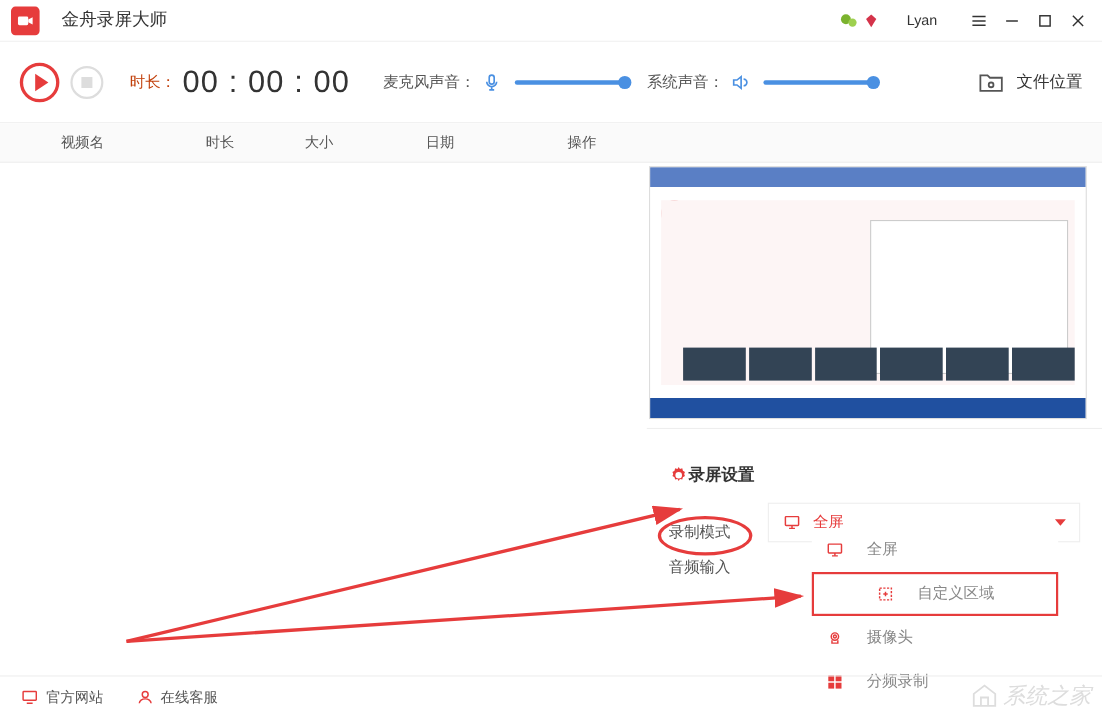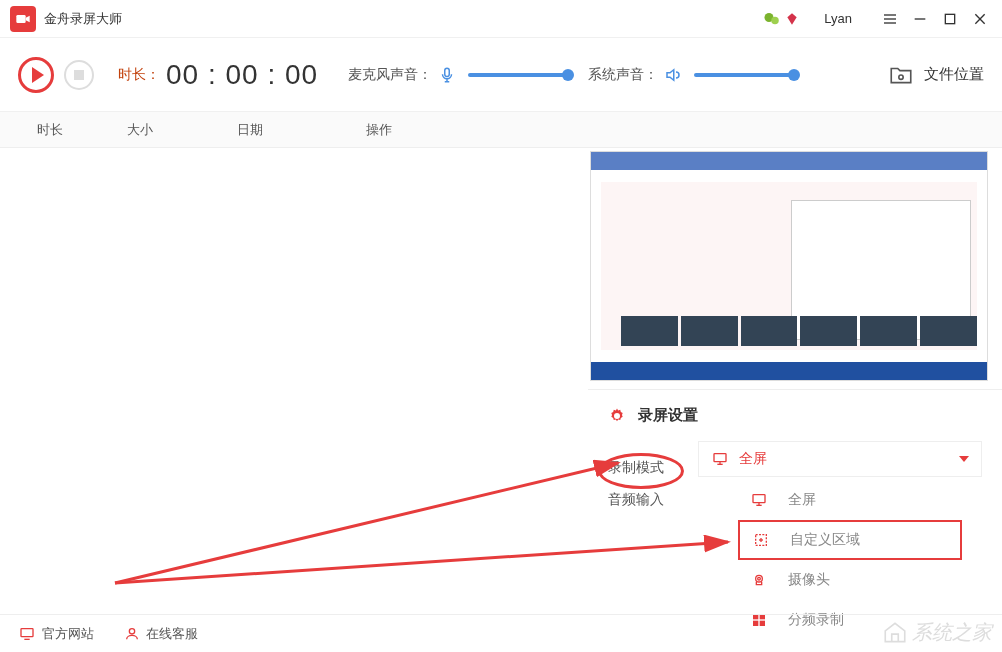--- a/index.html
+++ b/index.html
@@ -2,21 +2,21 @@
 <html><head>
   <meta charset="utf-8">
   <style>
     * { margin: 0; padding: 0; box-sizing: border-box; font-family: "Microsoft YaHei", sans-serif; }
     body { width: 1002px; height: 652px; background: #fff; overflow: hidden; position: relative; }
     
     
     .titlebar { height: 38px; display: flex; align-items: center; padding: 0 10px; border-bottom: 1px solid #f0f0f0; }
     .app-logo { width: 26px; height: 26px; background: #e63c3c; border-radius: 4px; display: flex; align-items: center; justify-content: center; margin-right: 8px; }
     .app-logo svg { width: 16px; height: 16px; }
-    .app-title { font-size: 13px; color: #333; }
+    .app-title { font-size: 16px; color: #333; margin-left: 12px; }
     .titlebar-right { margin-left: auto; display: flex; align-items: center; gap: 6px; }
     .user-info { display: flex; align-items: center; gap: 4px; margin-right: 20px; }
     .wechat-icon { width: 18px; height: 18px; }
     .diamond-icon { width: 14px; height: 14px; }
     .username { font-size: 13px; color: #333; margin-left: 21px; }
     .win-btn { width: 24px; height: 24px; display: flex; align-items: center; justify-content: center; cursor: pointer; }
     .win-btn svg { width: 16px; height: 16px; }
     
     
     .toolbar { height: 74px; display: flex; align-items: center; padding: 0 18px; border-bottom: 1px solid #f0f0f0; }
@@ -50,34 +50,34 @@
     
     
     .preview { width: 398px; height: 230px; margin: 3px 0 0 2px; background: linear-gradient(180deg, #5a7fc5 0%, #5a7fc5 8%, #fff 8%, #fff 92%, #2050a0 92%); position: relative; border: 1px solid #ddd; }
     .preview-inner { position: absolute; top: 30px; left: 10px; right: 10px; bottom: 30px; background: #fdf5f5; }
     .preview-mini { position: absolute; top: 48px; left: 200px; width: 180px; height: 140px; background: #fff; border: 1px solid #ccc; }
     .preview-thumbs { position: absolute; bottom: 34px; left: 30px; right: 10px; height: 30px; display: flex; gap: 3px; }
     .thumb { flex: 1; background: #345; }
     .preview-redbox { position: absolute; top: 30px; left: 10px; width: 24px; height: 24px; background: #d44; border-radius: 50%; }
     
     
-    .settings-section { padding: 16px 20px 10px; display: flex; align-items: center; gap: 12px; border-top: 1px solid #eee; margin-top: 8px; }
+    .settings-section { padding: 32px 20px 10px; display: flex; align-items: center; gap: 0; border-top: 1px solid #eee; margin-top: 8px; }
     .gear-icon { width: 18px; height: 18px; }
     .settings-title { font-size: 15px; font-weight: bold; color: #333; }
     
     .setting-row { display: flex; align-items: flex-end; padding: 6px 20px; }
     .setting-label { width: 90px; font-size: 14px; color: #555; }
     .dropdown { flex: 1; height: 36px; border: 1px solid #eee; display: flex; align-items: center; padding: 0 12px; cursor: pointer; }
     .dd-icon { width: 18px; height: 16px; margin-right: 10px; }
     .dd-text { font-size: 14px; color: #e63c3c; flex: 1; }
     .dd-arrow { width: 0; height: 0; border-left: 5px solid transparent; border-right: 5px solid transparent; border-top: 6px solid #e63c3c; }
     
     .dropdown-options { position: absolute; right: 40px; top: 480px; width: 224px; background: #fff; }
     .dd-option { height: 40px; display: flex; align-items: center; padding: 0 12px; cursor: pointer; gap: 10px; }
-    .dd-option.highlight { border: 2px solid #e63c3c; }
+    .dd-option.highlight { border: 2px solid #e63c3c; justify-content: center; }
     .dd-option-text { font-size: 14px; color: #888; }
     
     .setting-label.circled { position: relative; }
     .circle-annotation { position: absolute; left: -10px; top: -6px; width: 86px; height: 36px; border: 3px solid #e63c3c; border-radius: 50%; pointer-events: none; }
     
     
     .bottombar { position: absolute; bottom: 0; left: 0; right: 0; height: 38px; border-top: 1px solid #eee; display: flex; align-items: center; padding: 0 18px; gap: 30px; }
     .bottom-link { display: flex; align-items: center; gap: 6px; font-size: 13px; color: #555; cursor: pointer; }
     
     
@@ -166,20 +166,21 @@
   <div class="file-loc">
     <svg class="folder-icon" viewBox="0 0 24 24" fill="none" stroke="#555" stroke-width="1.5">
         <path d="M3 6 h6 l2 2 h10 v11 h-18 z"></path>
         <circle cx="12" cy="14" r="2"></circle>
       </svg>
     <span class="file-loc-text">文件位置</span>
   </div>
 </div>
 
 <div class="table-header">
+  <div class="th th1">视频名</div>
   <div class="th th2">时长</div>
   <div class="th th3">大小</div>
   <div class="th th4">日期</div>
   <div class="th th5">操作</div>
 </div>
 
 <div class="main">
   <div class="left-panel"></div>
   <div class="right-panel">
     <div class="preview">

